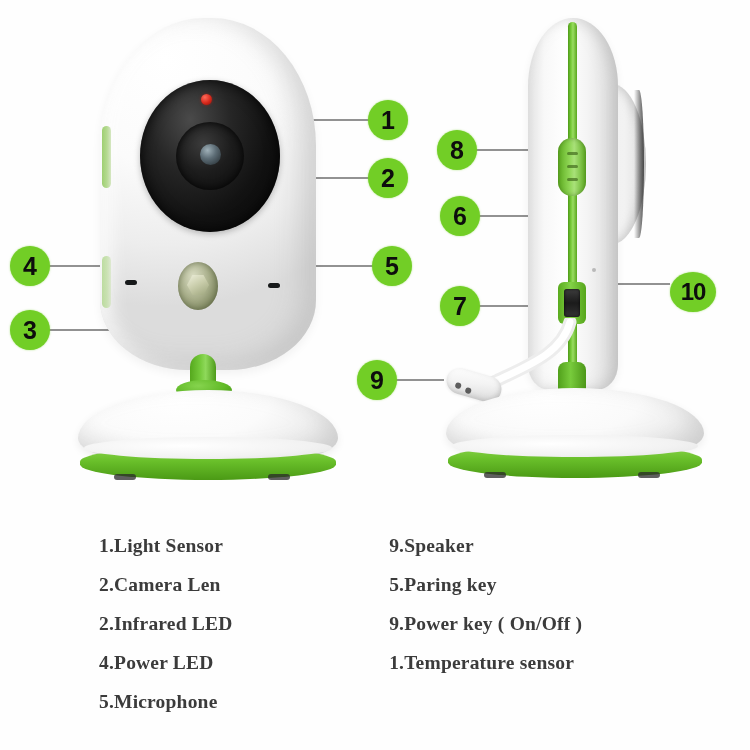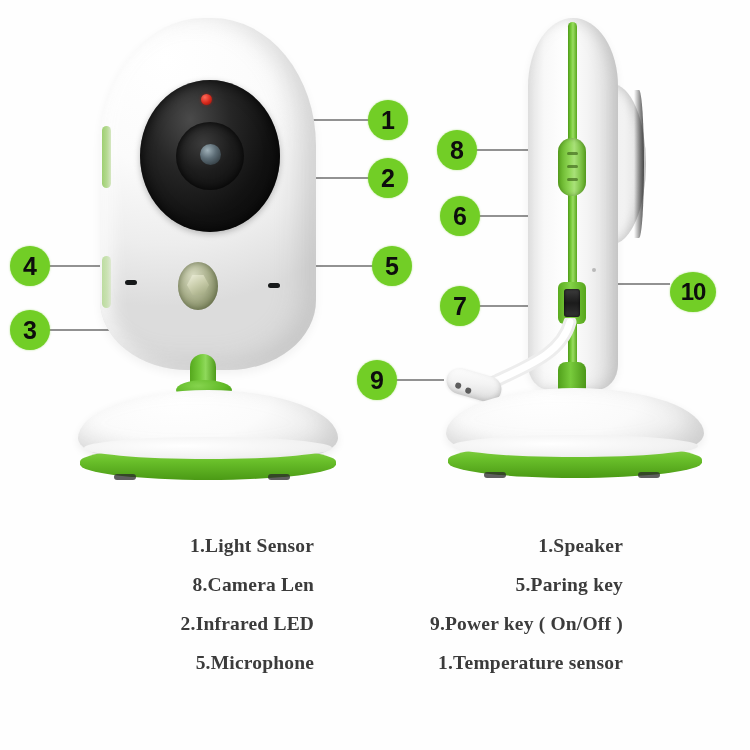--- a/index.html
+++ b/index.html
@@ -250,21 +250,20 @@
     position:absolute; left:4px; top:-9px; width: 246px; height: 22px;
     border-radius: 50%;
     background: radial-gradient(ellipse at 40% 40%, #ffffff 0%, #f2f2f2 60%, #e2e2e2 100%);
   }
 
   
   #legend {
     position: absolute; left: 0; top: 518px;
     width: 623px; height: 232px;
     display: flex;
-    text-align: right;
   }
   .legend-col { width: 375px; padding-top: 8px; }
   .legend-col.left  { padding-left: 99px; }
   .legend-col.right { padding-left: 75px; }
   .legend-item {
     font-family: "Liberation Serif", "DejaVu Serif", serif;
     font-size: 19.5px;
     font-weight: 700;
     color: #3b3b3b;
     height: 39px;
@@ -369,25 +368,26 @@
     <div class="badge" style="left:440px; top:196px;">6</div>
     <div class="badge" style="left:440px; top:286px;">7</div>
     <div class="badge" style="left:437px; top:130px;">8</div>
     <div class="badge" style="left:357px; top:360px;">9</div>
     <div class="badge wide" style="left:670px; top:272px;">10</div>
   </div>
 
   <div id="legend">
     <div class="legend-col left">
       <div class="legend-item">1.Light Sensor</div>
-      <div class="legend-item">8.Camera Len</div>
+      <div class="legend-item">2.Camera Len</div>
       <div class="legend-item">2.Infrared LED</div>
+      <div class="legend-item">4.Power LED</div>
       <div class="legend-item">5.Microphone</div>
     </div>
     <div class="legend-col right">
-      <div class="legend-item">1.Speaker</div>
+      <div class="legend-item">9.Speaker</div>
       <div class="legend-item">5.Paring key</div>
       <div class="legend-item">9.Power key ( On/Off )</div>
       <div class="legend-item">1.Temperature sensor</div>
     </div>
   </div>
 
 </div>
 
 </body></html>

